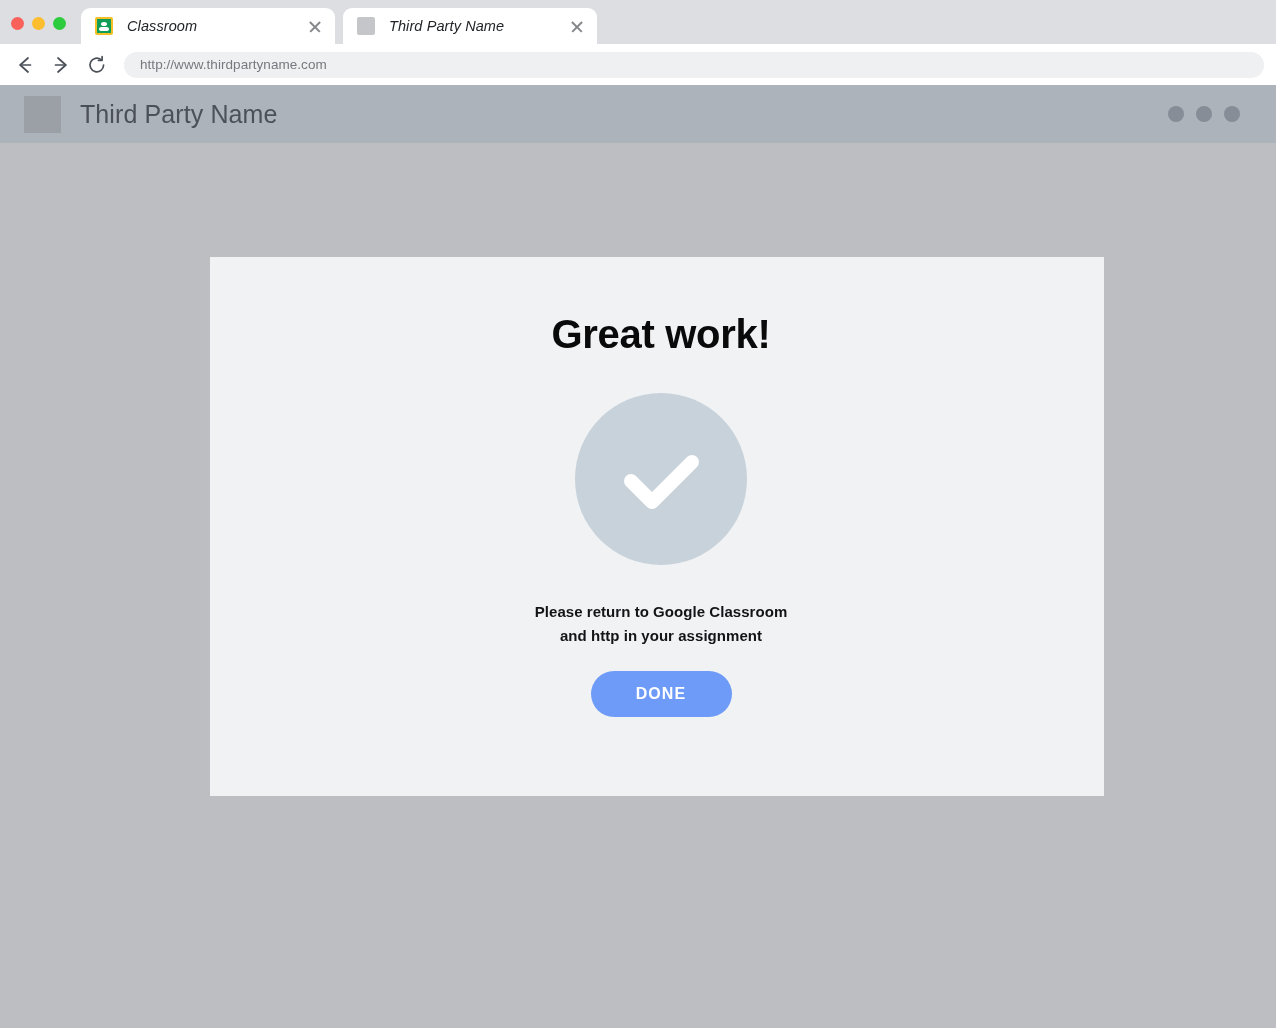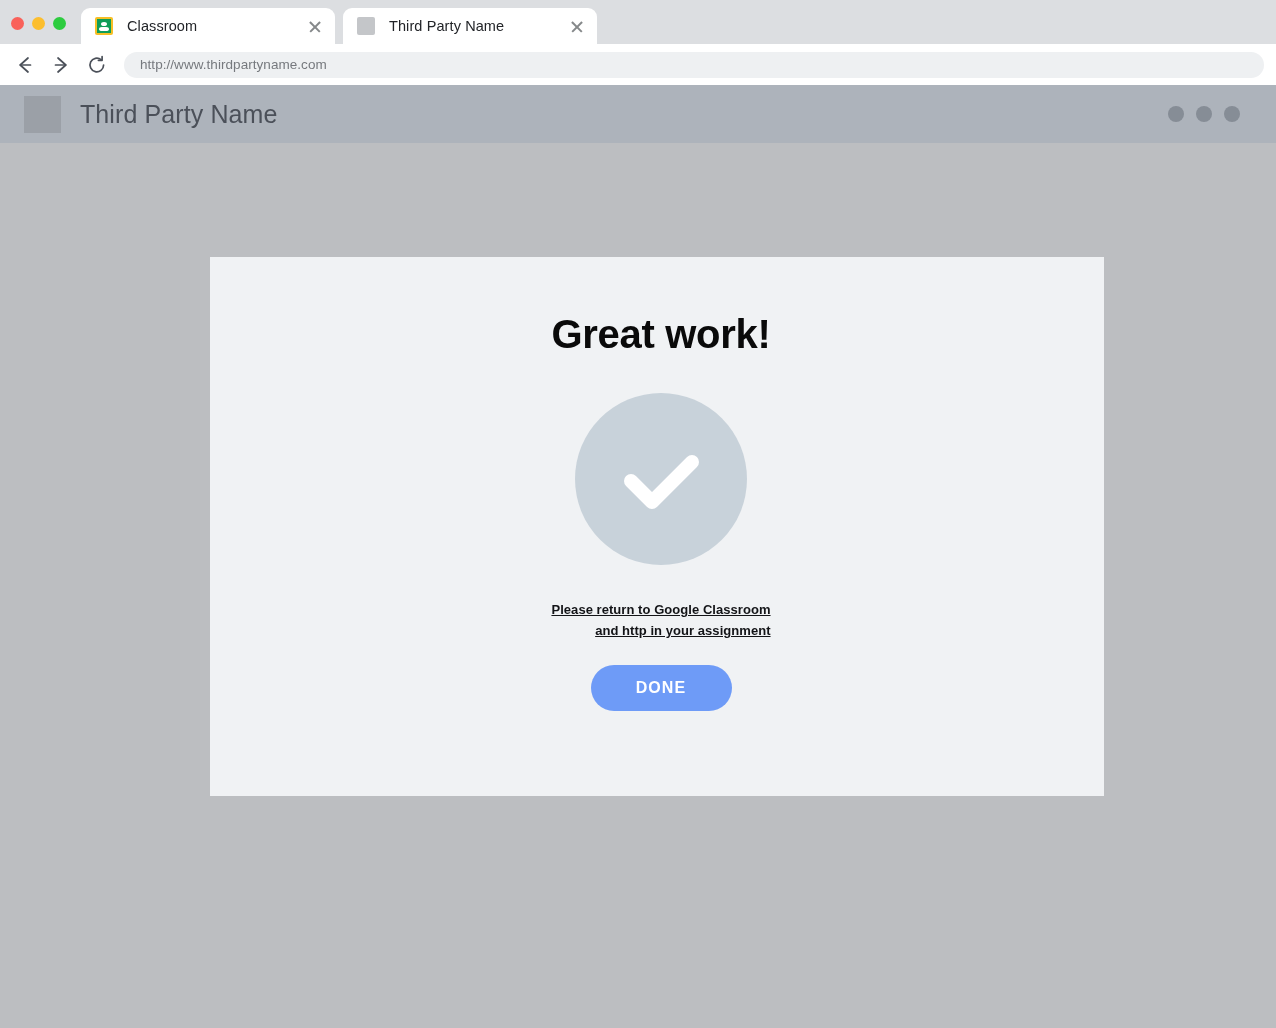--- a/index.html
+++ b/index.html
@@ -55,20 +55,21 @@
   .tab {
     position: relative;
     height: 36px;
     width: 254px;
     background: #ffffff;
     border-radius: 9px 9px 0 0;
     display: flex;
     align-items: center;
     padding: 0 10px 0 14px;
     cursor: default;
+    font-style: italic;
   }
   .tab-favicon {
     width: 18px; height: 18px;
     flex: 0 0 18px;
     border-radius: 2px;
     margin-right: 14px;
     display: block;
   }
   .favicon-classroom {
     background: #f6bf26;
@@ -229,27 +230,26 @@
     background: #c8d2da;
     display: flex;
     align-items: center;
     justify-content: center;
     flex: 0 0 172px;
   }
   .check-badge svg { display: block; }
 
   .card-message {
     margin-top: 35px;
-    font-size: 13px;
+    font-size: 15px;
     font-weight: bold;
     color: #131417;
-    text-align: right;
+    text-align: center;
     line-height: 1.6;
     letter-spacing: 0.05px;
-    text-decoration: underline;
   }
 
   .done-button {
     margin-top: 23px;
     width: 141px;
     height: 46px;
     border: none;
     border-radius: 23px;
     background: #6e9bf7;
     color: #ffffff;

